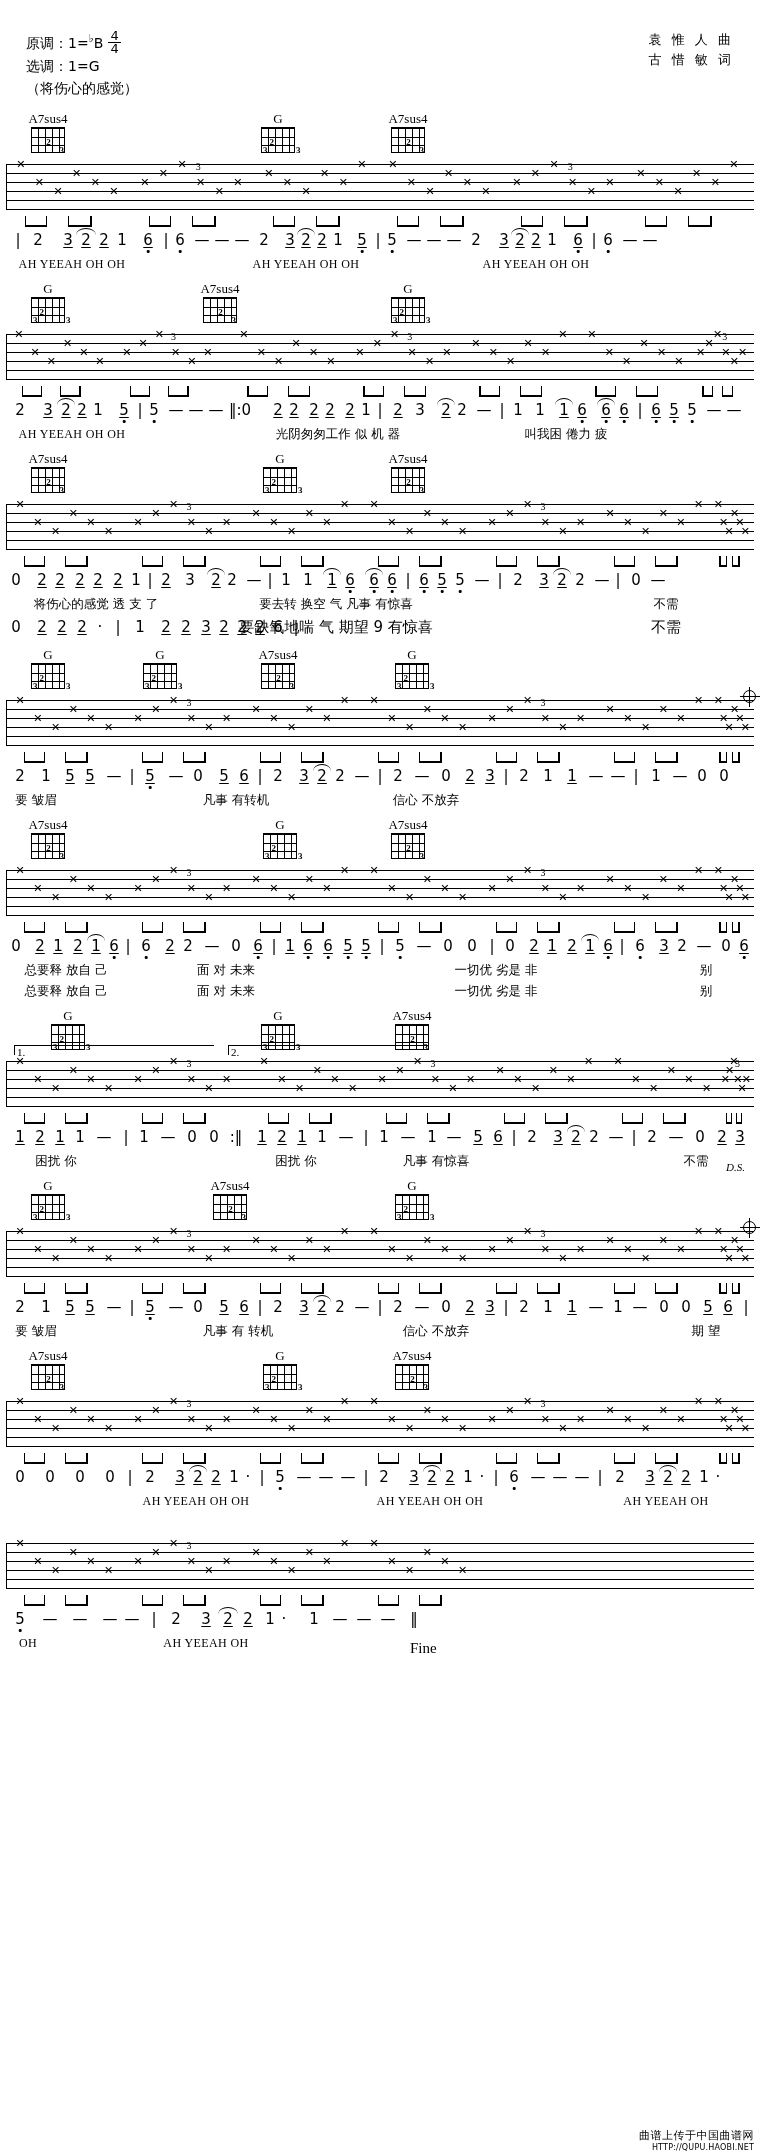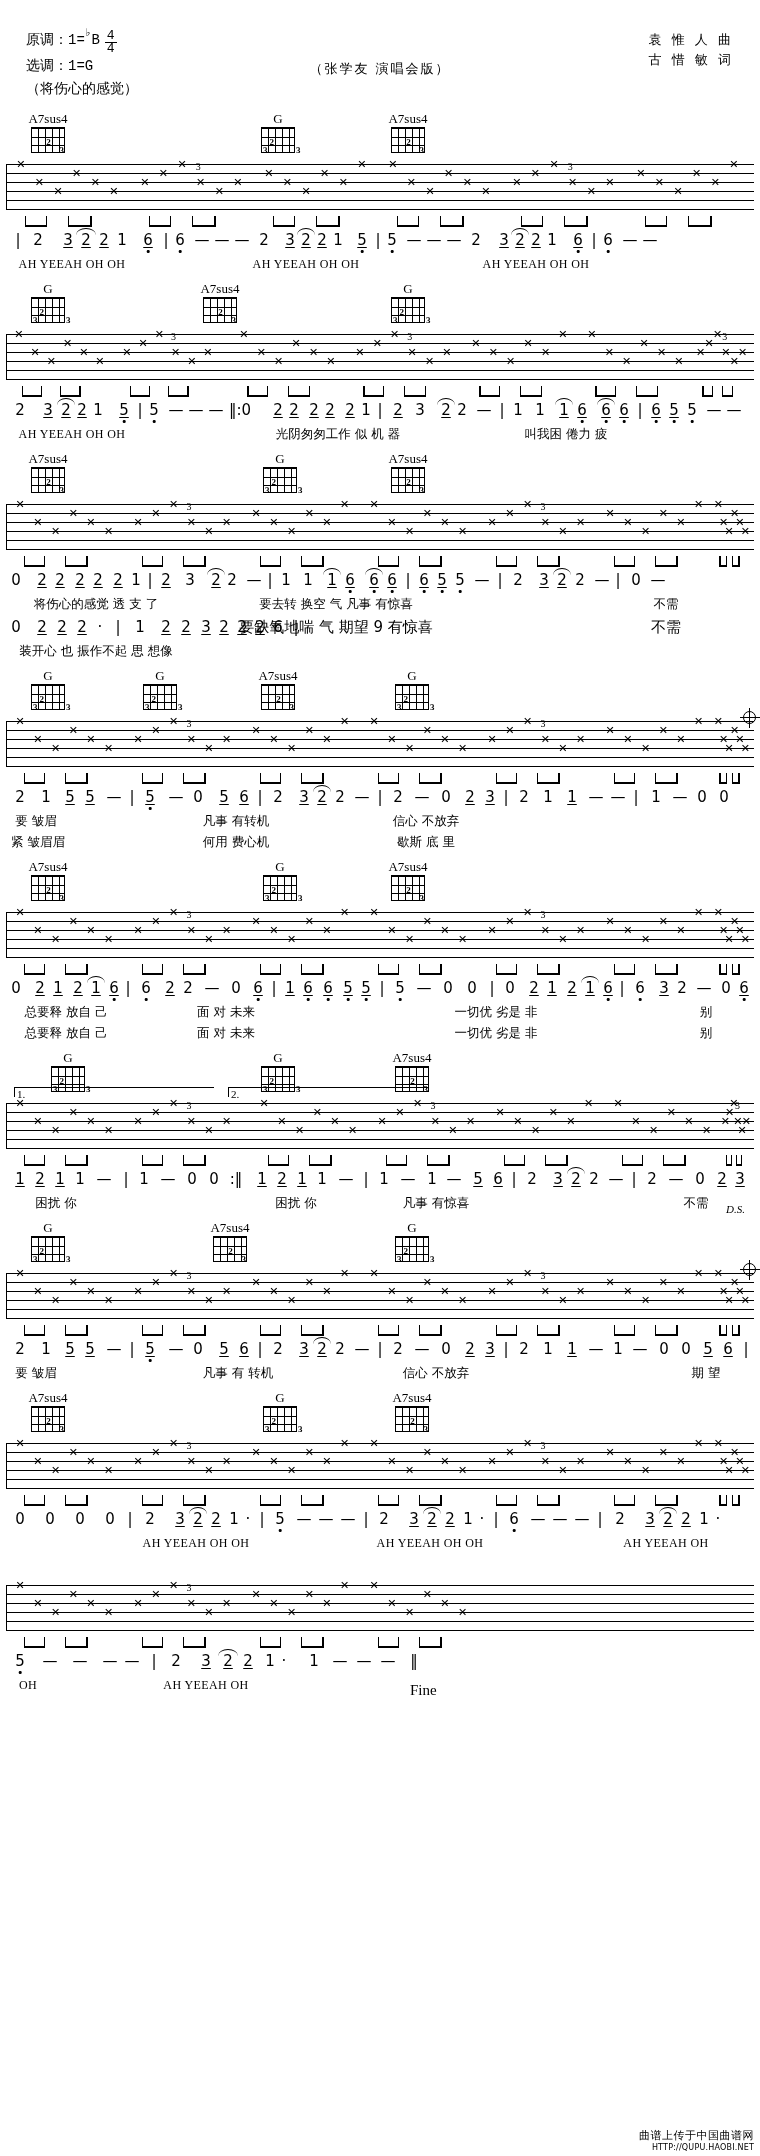--- a/index.html
+++ b/index.html
@@ -10,21 +10,21 @@
     color:#000; overflow:hidden;
   }
 
   
   .header { position:relative; height:112px; }
   .key-block {
     position:absolute; left:26px; top:30px;
     font-family:"DejaVu Sans", sans-serif; font-size:14px; line-height:1.45;
     white-space:nowrap;
   }
-  .key-line { display:flex; align-items:flex-start;font-family:Liberation Mono, monospace; }
+  .key-line { display:flex; align-items:center; }
   .timesig {
     display:inline-flex; flex-direction:column; align-items:center;
     line-height:0.95; margin-left:5px; font-size:13px;
   }
   .timesig .num { border-bottom:1.4px solid #000; padding:0 2px; }
   .flatmark { position:relative; top:-4px; font-size:11px; }
   .capo { margin-top:2px; font-family:"DejaVu Sans", sans-serif; font-size:14px; }
 
   .title {
     position:absolute; left:0; right:0; top:22px; text-align:center;
@@ -143,21 +143,20 @@
         <span>4</span>
       </span>
     </div>
     <div class="key-line">
       <span>选调：</span>
       <span>1=G</span>
     </div>
     <div class="capo">（将伤心的感觉）</div>
   </div>
 
-  <div class="subtitle">（张学友  演唱会版）</div>
 
   <div class="credits">
     <div>袁 惟 人 曲</div>
     <div>古 惜 敏 词</div>
   </div>
 </div>
 
 <div id="score">
     <div class="system">
       <div class="chordrow">
@@ -706,23 +705,20 @@
         <span class="jp u" style="left: 180px;">2</span>
         <span class="jp u" style="left: 200px;">3</span>
         <span class="jp u" style="left: 218px;">2</span>
         <span class="jp u" style="left: 236px;">2</span>
         <span class="jp u" style="left: 254px;">2</span>
         <span class="jp" style="left: 272px;">6</span>
         <span class="jp" style="left: 290px;">|</span>
         <span class="jp" style="left: 330px;">要缺氧地喘  气 期望 9 有惊喜</span>
         <span class="jp" style="left: 660px;">不需</span>
       </div>
-      <div class="lyrics">
-        <span class="ly" style="left: 90px;">装开心 也  振作不起  思 想像</span>
-      </div>
     </div>
     <div class="system">
       <div class="chordrow">
         <div class="chorddia" style="left: 18px;">
           <div class="cname">G</div>
           <div class="grid">
             <span class="dot" style="left: 7.6px; top: 9px;">2</span>
             <span class="dot" style="left: 1px; top: 17px;">3</span>
             <span class="dot" style="left: 34px; top: 17px;">3</span>
           </div>
@@ -890,25 +886,20 @@
         <span class="jp" style="left: 674px;">—</span>
         <span class="jp" style="left: 696px;">0</span>
         <span class="jp" style="left: 718px;">0</span>
         <div class="slur" style="left: 316px; width: 18px; top: -3px;"></div>
         <div class="lowdot" style="left: 144px; top: 19px;"></div>
       </div>
       <div class="lyrics">
         <span class="ly" style="left: 30px;">要 皱眉</span>
         <span class="ly" style="left: 230px;">凡事 有转机</span>
         <span class="ly" style="left: 420px;">信心 不放弃</span>
-      </div>
-      <div class="lyrics">
-        <span class="ly" style="left: 32px;">紧 皱眉眉</span>
-        <span class="ly" style="left: 230px;">何用 费心机</span>
-        <span class="ly" style="left: 420px;">歇斯 底 里</span>
       </div>
       <div style="position: absolute; right: 4px; top: 42px; width: 13px; height: 13px; border: 1.3px solid rgb(0, 0, 0); border-radius: 50%;">
         <span style="position:absolute;left:5px;top:-4px;width:1.3px;height:20px;background:#000"></span>
         <span style="position:absolute;top:5px;left:-4px;height:1.3px;width:20px;background:#000"></span>
       </div>
     </div>
     <div class="system">
       <div class="chordrow">
         <div class="chorddia" style="left: 18px;">
           <div class="cname">A7sus4</div>

